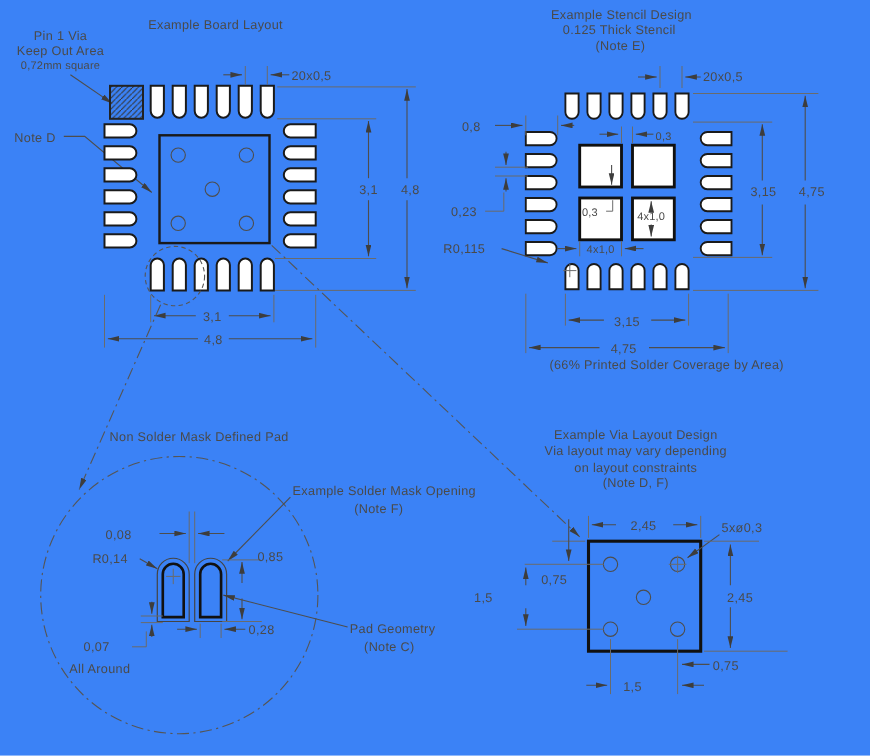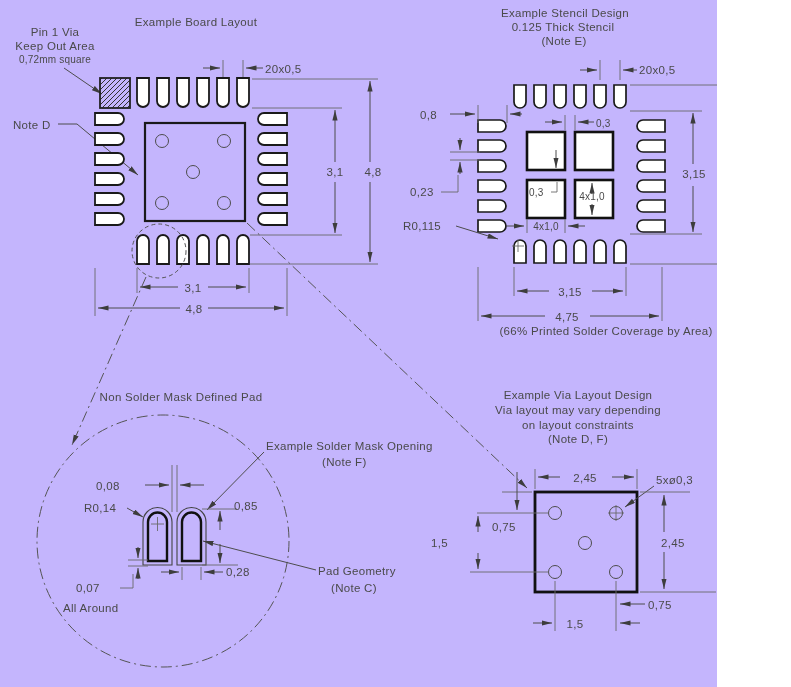--- a/index.html
+++ b/index.html
@@ -1,16 +1,16 @@
 <!DOCTYPE html>
 <html><head>
 <meta charset="utf-8">
 <style>
   html,body{margin:0;padding:0;background:#fff;}
-  .page{width:717px;height:687px;position:relative;background:#c4b5fd;overflow:hidden;}
+  .page{width:791px;height:687px;position:relative;background:#3b82f6;overflow:hidden;}
   svg{display:block;}
   .t{font-family:"Liberation Sans","DejaVu Sans",sans-serif;font-size:11.5px;fill:#4a4a4a;letter-spacing:.3px;}
   .ts{font-family:"Liberation Sans","DejaVu Sans",sans-serif;font-size:10px;fill:#4a4a4a;letter-spacing:.2px;}
   .ln{stroke:#4d4d4d;stroke-width:1;fill:none;}
   .thin{stroke:#6a6a6a;stroke-width:0.9;fill:none;}
   .pad{stroke:#1a1a1a;stroke-width:1.8;fill:#fff;}
   .spad{stroke:#1a1a1a;stroke-width:1.7;fill:#fff;}
   .thick{stroke:#111;stroke-width:2.6;fill:#fff;}
   .dashdot{stroke:#555;stroke-width:1;fill:none;stroke-dasharray:11 4 2 4;}
   .dashed{stroke:#555;stroke-width:1;fill:none;stroke-dasharray:4 3;}

